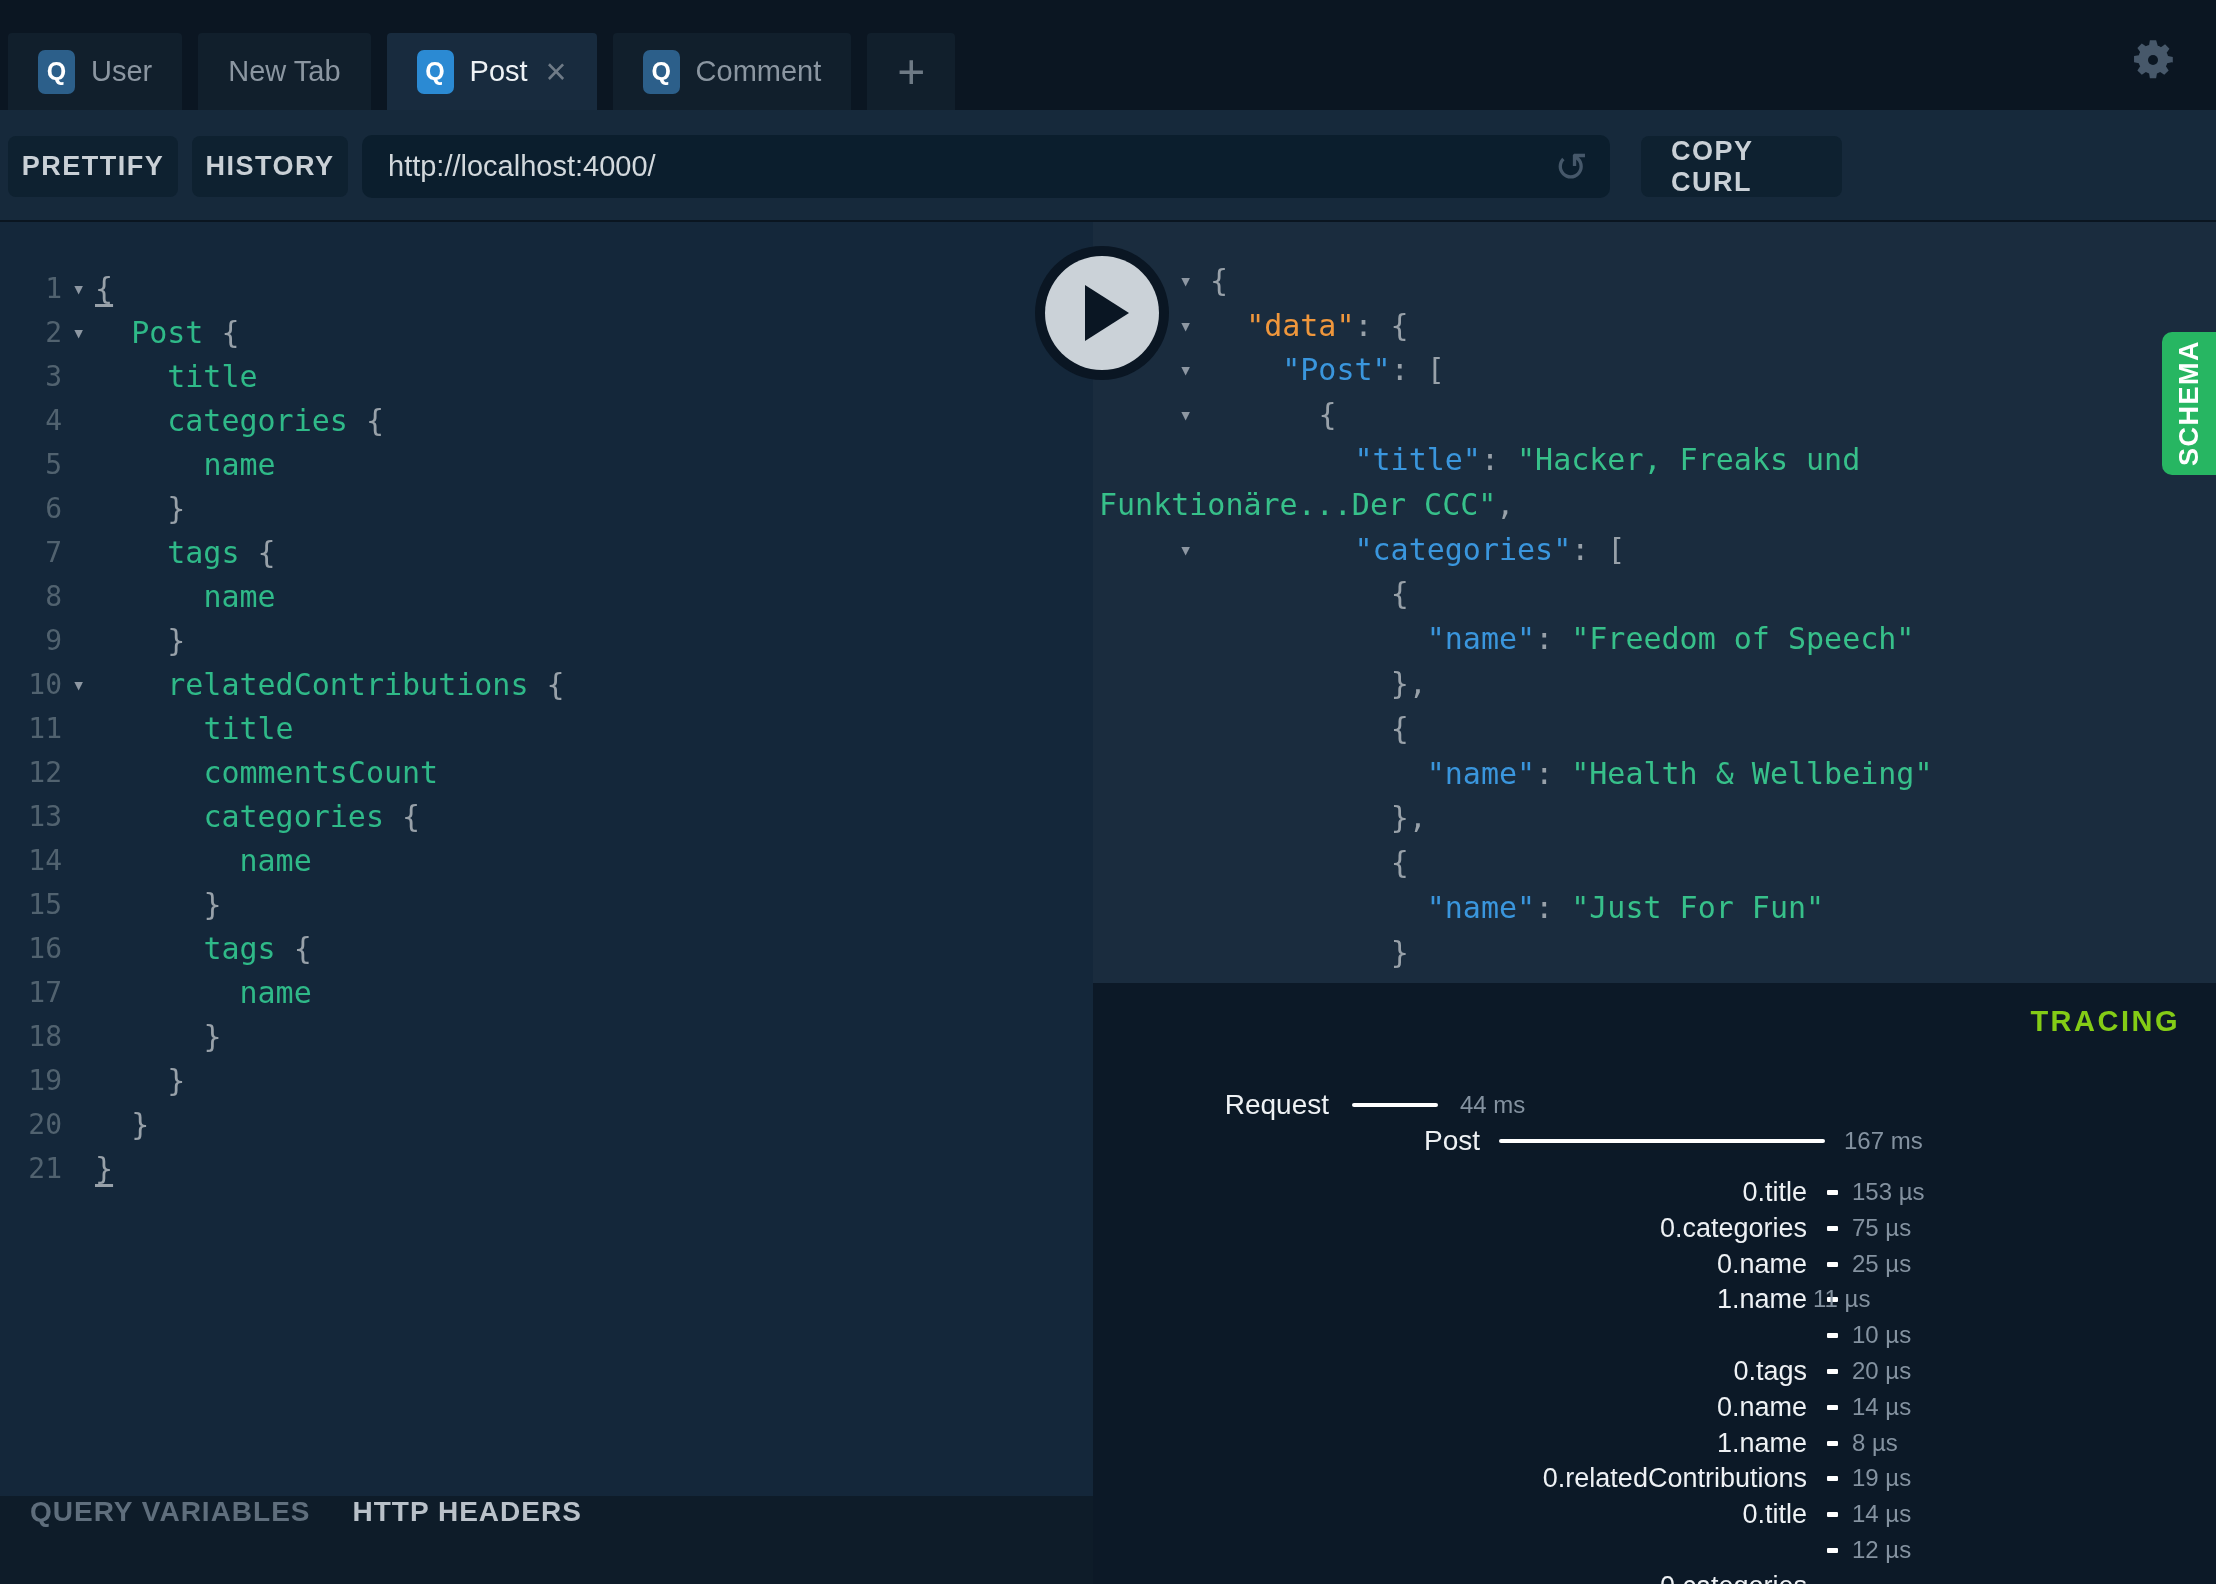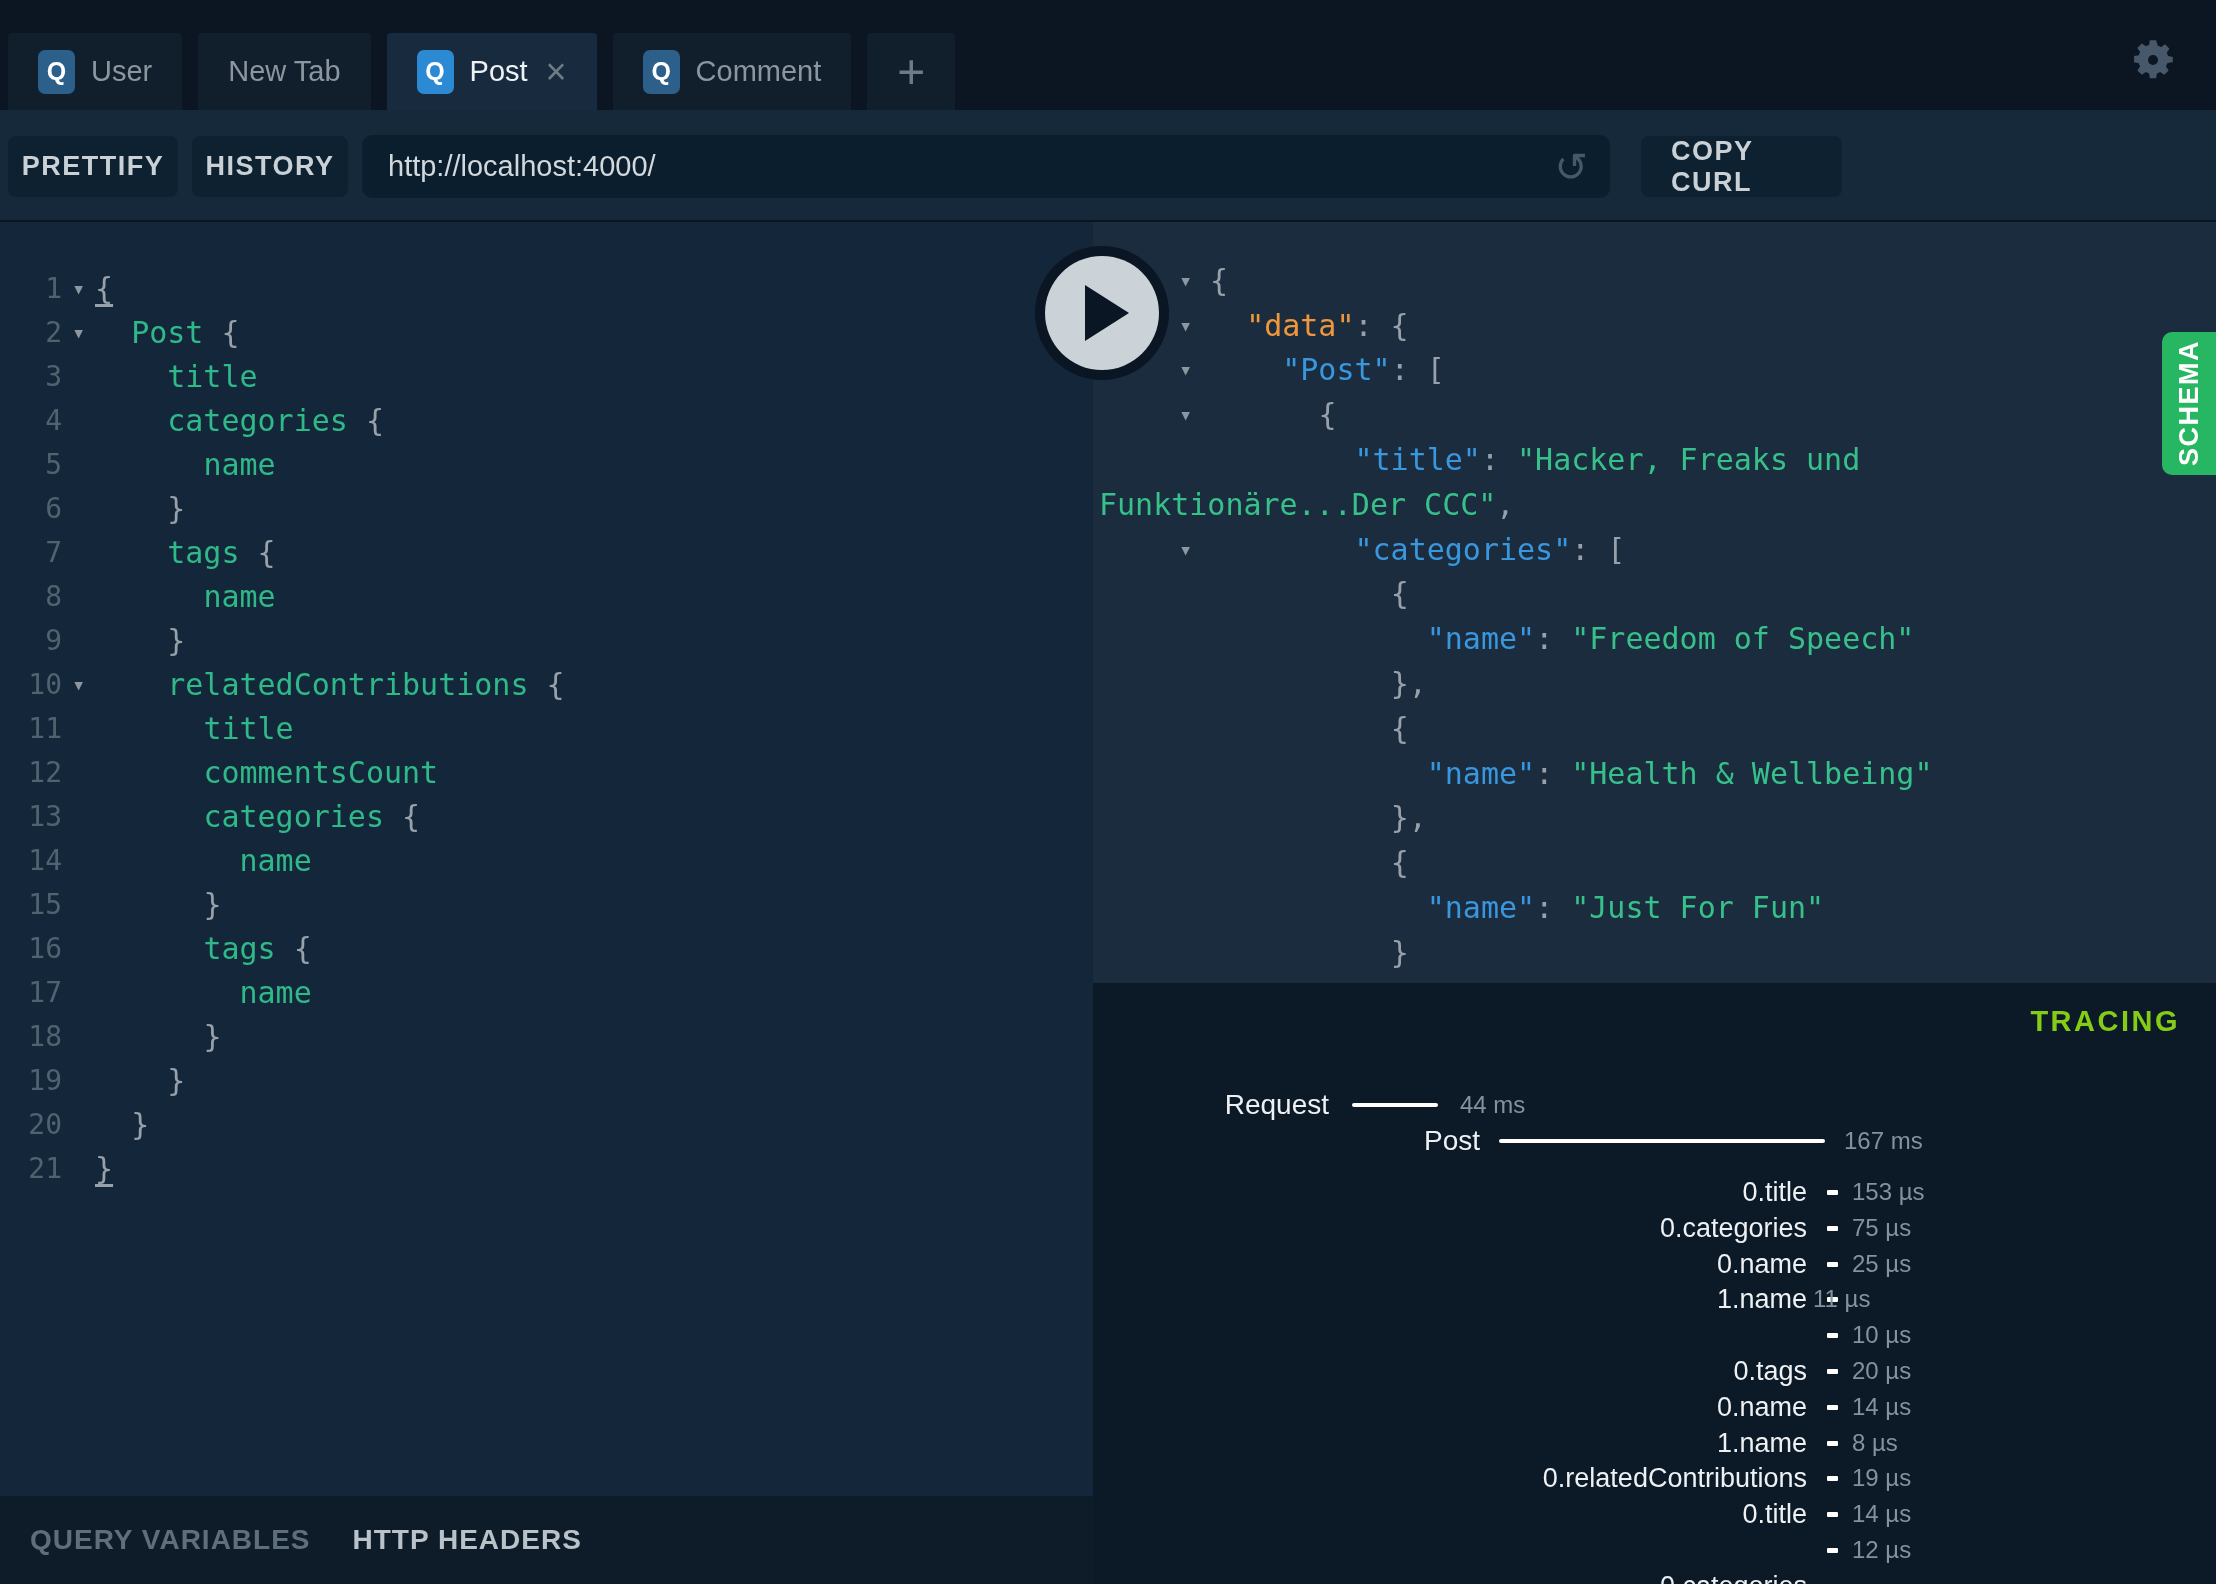--- a/index.html
+++ b/index.html
@@ -100,21 +100,21 @@
   .trow { position:absolute; left:0; height:34px; width:1123px;margin-left:32px; }
   .trow .tlabel { position:absolute; top:0; text-align:right; color:#eef1f4; line-height:34px; }
   .trow .tbar   { position:absolute; top:15px; height:4px; background:#fff; border-radius:2px; }
   .trow .tdash  { position:absolute; top:15px; height:5px; width:11px; background:#fff; border-radius:1px; }
   .trow .tdur   { position:absolute; top:0; color:#8492a0; line-height:34px; font-size:24px; }
   .span-row .tlabel { font-size:28px; }
   .res-row  .tlabel { font-size:27px; }
   
   #footer {
     position:absolute; left:0; bottom:0; width:1093px; height:88px; background:#0e1c29;
-    display:flex; align-items:center; gap:42px; padding-left:30px;
+    display:flex; gap:42px; padding-left:30px;
   }
   #qv-label { color:#5f6e7c; font-size:28px; font-weight:600; letter-spacing:1px; cursor:pointer; }
   #hh-label { color:#b9c1c9; font-size:28px; font-weight:600; letter-spacing:1px; cursor:pointer; }
 </style>
 </head>
 <body>
 
 <div id="root">
 
   <div id="topbar">

